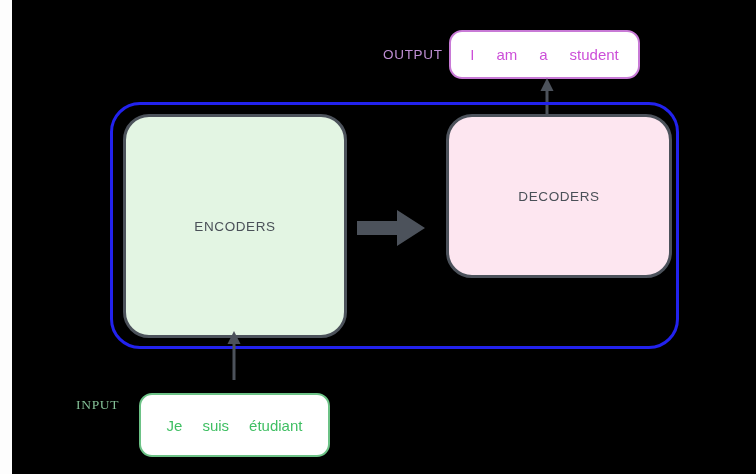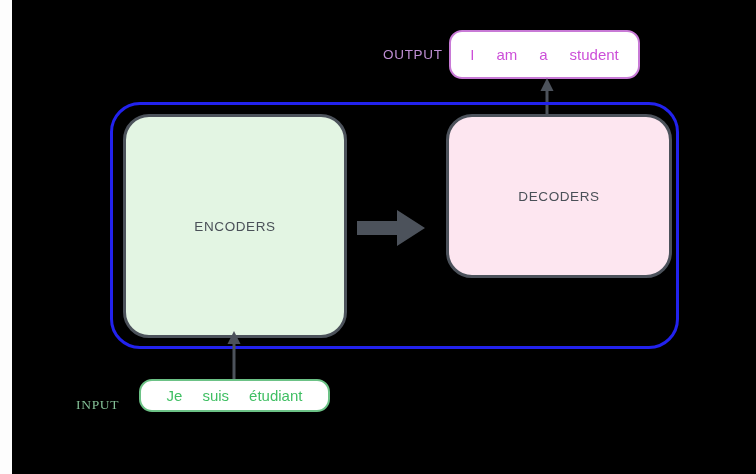--- a/index.html
+++ b/index.html
@@ -119,23 +119,23 @@
     height: 49px;
     border: 2.5px solid #c87ad6;
   }
   #output-box .token {
     color: #cc4fd8;
     padding: 0 11px;
   }
 
   #input-box {
     left: 127px;
-    top: 379px;
+    top: 393px;
     width: 191px;
-    height: 33px;
+    height: 64px;
     border: 2.5px solid #6cc286;
   }
   #input-box .token {
     color: #3fbf63;
     padding: 0 10px;
   }
 
   
   .side-label {
     position: absolute;

